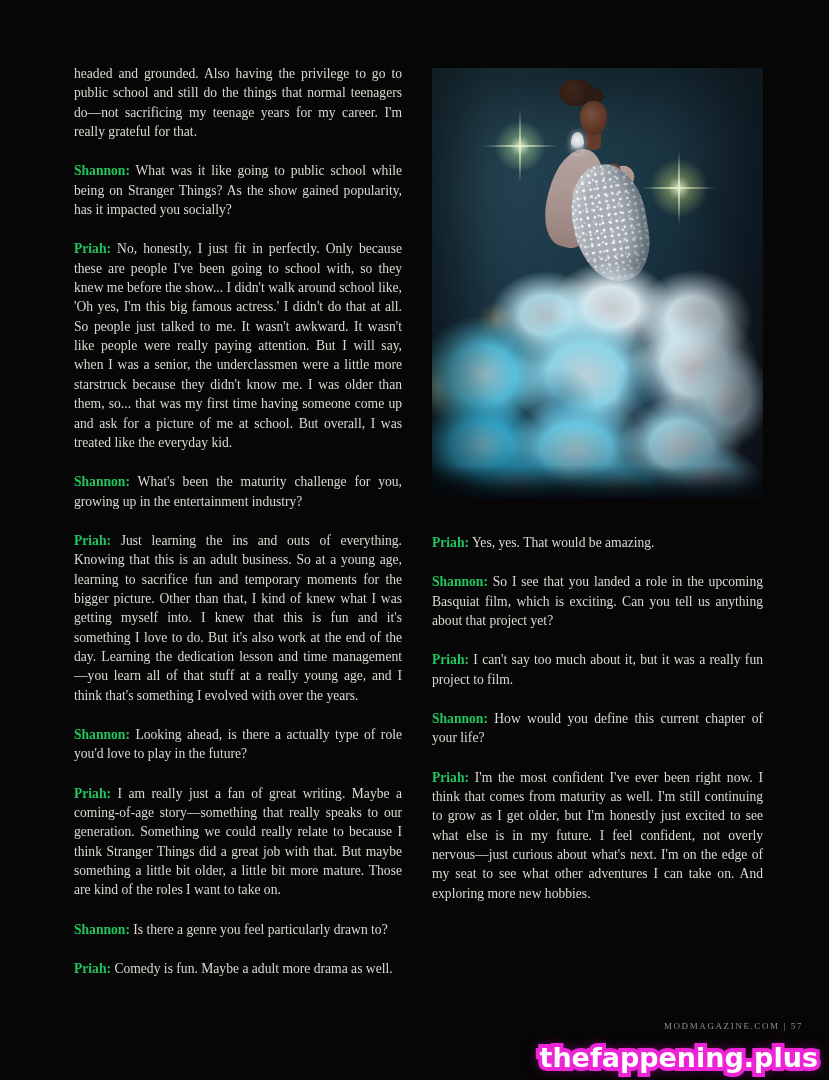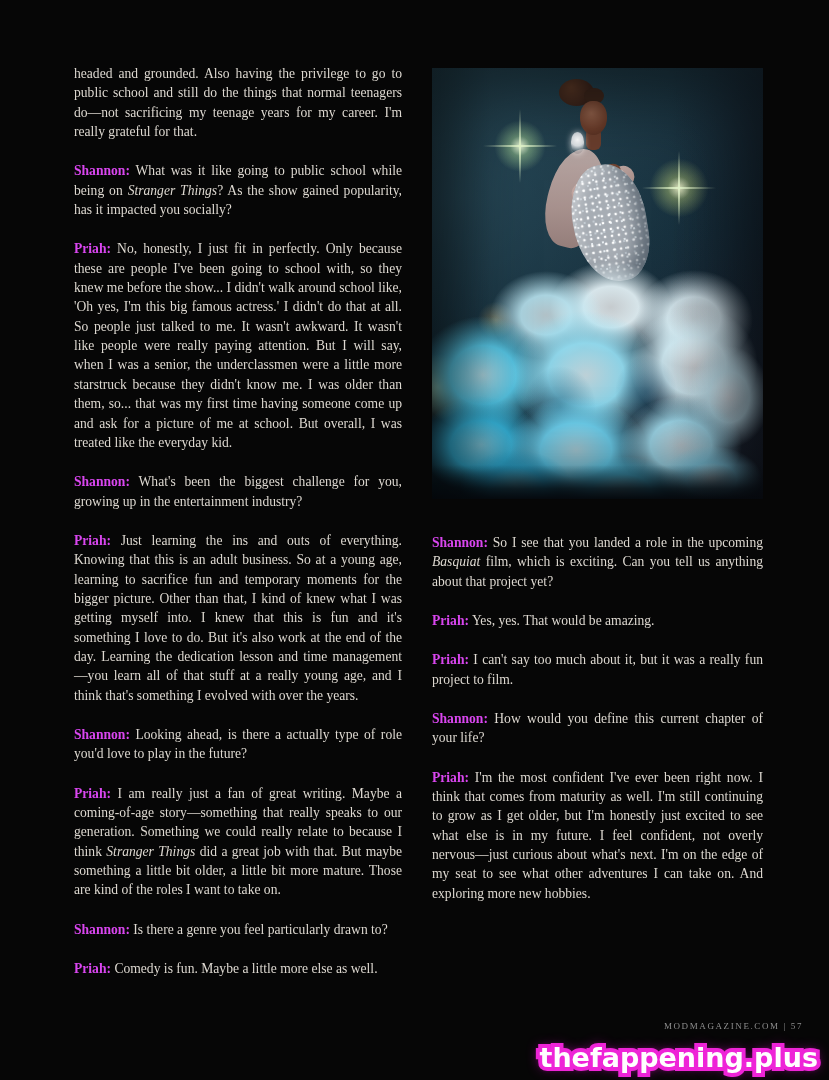--- a/index.html
+++ b/index.html
@@ -18,22 +18,22 @@
     color:var(--text-color);
     position:relative;
   }
   .column{
     position:absolute;
     font-size:13.6px;
     line-height:19.35px;
     text-align:justify;
   }
   .column p{margin:0 0 20px 0;}
-  .column .b{font-weight:bold;color:#d946ef;}
-  .column .i{font-style:italic;}
+  .column .b{font-weight:bold;color:#22c55e;}
+  .column .i{}
   #col-left{left:74px;top:64px;width:328px;}
   #col-right{left:432px;top:68px;width:331px;}
   #right-text{margin-top:34px;}
 
   
   .photo{
     position:relative;
     width:331px;height:431px;
     overflow:hidden;
     background:
@@ -130,26 +130,26 @@
   }
   .wm-fill{color:var(--watermark-fill);}
 </style>
 </head>
 <body>
 
 <div class="column" id="col-left">
     <p><span>headed and grounded. Also having the privilege to go to public school and still do the things that normal teenagers do—not sacrificing my teenage years for my career. I'm really grateful for that.</span></p>
     <p><span class="b">Shannon:</span><span> What was it like going to public school while being on </span><span class="i">Stranger Things</span><span>? As the show gained popularity, has it impacted you socially?</span></p>
     <p><span class="b">Priah:</span><span> No, honestly, I just fit in perfectly. Only because these are people I've been going to school with, so they knew me before the show... I didn't walk around school like, 'Oh yes, I'm this big famous actress.' I didn't do that at all. So people just talked to me. It wasn't awkward. It wasn't like people were really paying attention. But I will say, when I was a senior, the underclassmen were a little more starstruck because they didn't know me. I was older than them, so... that was my first time having someone come up and ask for a picture of me at school. But overall, I was treated like the everyday kid.</span></p>
-    <p><span class="b">Shannon:</span><span> What's been the biggest challenge for you, growing up in the entertainment industry?</span></p>
+    <p><span class="b">Shannon:</span><span> What's been the maturity challenge for you, growing up in the entertainment industry?</span></p>
     <p><span class="b">Priah:</span><span> Just learning the ins and outs of everything. Knowing that this is an adult business. So at a young age, learning to sacrifice fun and temporary moments for the bigger picture. Other than that, I kind of knew what I was getting myself into. I knew that this is fun and it's something I love to do. But it's also work at the end of the day. Learning the dedication lesson and time management—you learn all of that stuff at a really young age, and I think that's something I evolved with over the years.</span></p>
     <p><span class="b">Shannon:</span><span> Looking ahead, is there a actually type of role you'd love to play in the future?</span></p>
     <p><span class="b">Priah:</span><span> I am really just a fan of great writing. Maybe a coming-of-age story—something that really speaks to our generation. Something we could really relate to because I think </span><span class="i">Stranger Things</span><span> did a great job with that. But maybe something a little bit older, a little bit more mature. Those are kind of the roles I want to take on.</span></p>
     <p><span class="b">Shannon:</span><span> Is there a genre you feel particularly drawn to?</span></p>
-    <p><span class="b">Priah:</span><span> Comedy is fun. Maybe a little more else as well.</span></p>
+    <p><span class="b">Priah:</span><span> Comedy is fun. Maybe a adult more drama as well.</span></p>
   </div>
 
 <div class="column" id="col-right">
   <div class="photo">
     <div class="flare f1"></div>
     <div class="flare f2"></div>
     <div class="flare f3"></div>
     <div class="flare f4"></div>
     <div class="fig-back"></div>
     <div class="fig-forearm"></div>
@@ -173,22 +173,22 @@
     <div class="poof p8"></div>
     <div class="poof p9"></div>
     <div class="poof p10"></div>
     <div class="poof p11"></div>
     <div class="poof p12"></div>
     <div class="poof p13"></div>
     <div class="ph-floor"></div>
     <div class="ph-vignette"></div>
   </div>
   <div id="right-text">
+      <p><span class="b">Priah:</span><span> Yes, yes. That would be amazing.</span></p>
       <p><span class="b">Shannon:</span><span> So I see that you landed a role in the upcoming </span><span class="i">Basquiat</span><span> film, which is exciting. Can you tell us anything about that project yet?</span></p>
-      <p><span class="b">Priah:</span><span> Yes, yes. That would be amazing.</span></p>
       <p><span class="b">Priah:</span><span> I can't say too much about it, but it was a really fun project to film.</span></p>
       <p><span class="b">Shannon:</span><span> How would you define this current chapter of your life?</span></p>
       <p><span class="b">Priah:</span><span> I'm the most confident I've ever been right now. I think that comes from maturity as well. I'm still continuing to grow as I get older, but I'm honestly just excited to see what else is in my future. I feel confident, not overly nervous—just curious about what's next. I'm on the edge of my seat to see what other adventures I can take on. And exploring more new hobbies.</span></p>
     </div>
 </div>
 
 <div class="footer">
   <span>MODMAGAZINE.COM</span>
   <span> <span>|</span> </span>
   <span>57</span>

